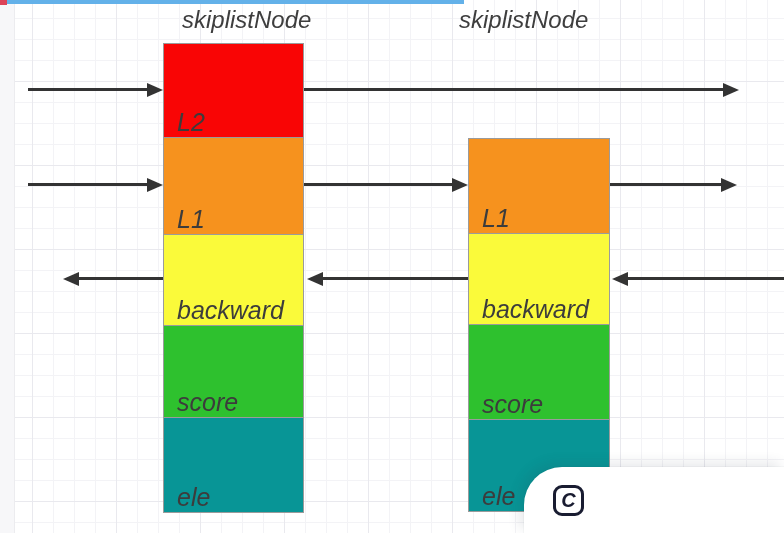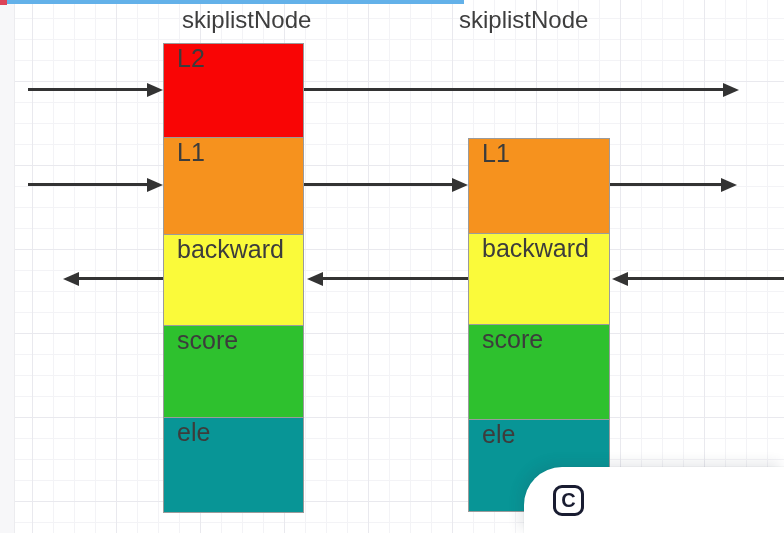--- a/index.html
+++ b/index.html
@@ -14,40 +14,41 @@
     overflow:hidden;
     font-family:"Liberation Sans", sans-serif;
     background-color:#ffffff;
     background-image:
       linear-gradient(to right, #e9e9ee 1px, transparent 1px),
       linear-gradient(to bottom, #e9e9ee 1px, transparent 1px),
       linear-gradient(to right, #f3f3f6 1px, transparent 1px),
       linear-gradient(to bottom, #f3f3f6 1px, transparent 1px);
     background-size:84px 84px, 84px 84px, 21px 21px, 21px 21px;
     background-position:32px 0, 0 -3px, 11px 0, 0 18px;
+    font-style:italic;
   }
   .left-strip{
     position:absolute;left:0;top:4px;width:15px;height:529px;
     background:#f7f7f9;border-right:1px solid #ececef;
   }
   .bar-red{position:absolute;left:0;top:0;width:7px;height:5px;}
   .bar-blue{position:absolute;left:7px;top:0;width:457px;height:4px;}
   .node-title{
     position:absolute;top:7px;
     font-size:24px;line-height:26px;color:#3e3e3e;
     white-space:nowrap;
   }
   #title1{left:182px;}
   #title2{left:459px;}
   .node{position:absolute;display:flex;flex-direction:column;}
   #node1{left:163px;top:43px;width:141px;}
   #node2{left:468px;top:138px;width:142px;}
   .field{
     border:1px solid #9b9b9b;
-    display:flex;align-items:flex-start;
+    display:flex;align-items:flex-end;
     padding-left:13px;
     font-size:25px;color:#3c3c3c;
     margin-top:-1px;
     width:100%;
   }
   .field:first-child{margin-top:0;}
   #node1 .f1{height:95px;}
   #node1 .f2{height:98px;}
   #node1 .f3{height:92px;}
   #node1 .f4{height:93px;}

